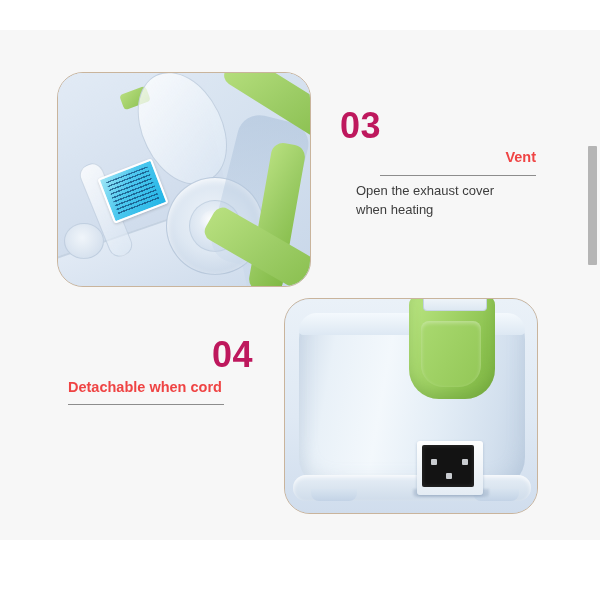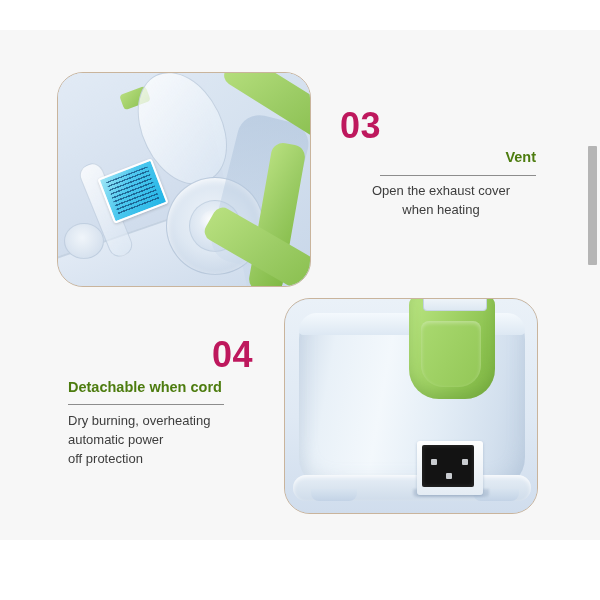--- a/index.html
+++ b/index.html
@@ -340,42 +340,42 @@
   .step-num {
     position: absolute;
     color: #be185d;
     font-size: 36px;
     font-weight: bold;
     letter-spacing: 0.5px;
     line-height: 1;
   }
   .step-title {
     position: absolute;
-    color: #4d7c0f;
+    color: #ef4444;
     font-size: 14.5px;
     font-weight: bold;
     line-height: 1.2;
   }
   .step-rule {
     position: absolute;
     height: 1px;
     background: #8d8d8d;
   }
   .step-desc {
     position: absolute;
     color: #3d3d3d;
     font-size: 13px;
     line-height: 1.45;
   }
 
   
   #num-03   { left: 340px; top: 108px; }
   #title-03 { left: 360px; top: 149px; width: 176px; text-align: right; }
   #rule-03  { left: 380px; top: 175px; width: 156px; }
-  #desc-03  { left: 346px; top: 182px; width: 190px; text-align: center; }
+  #desc-03  { left: 356px; top: 182px; width: 190px; text-align: left; }
 
   
   #num-04   { left: 212px; top: 337px; text-align: right; }
   #title-04 { left: 68px;  top: 379px; width: 220px; }
   #rule-04  { left: 68px;  top: 404px; width: 156px; }
   #desc-04  { left: 68px;  top: 412px; width: 200px; }
 
   
   .scrollbar-track {
     position: absolute;
@@ -428,25 +428,20 @@
   <div class="step-title" id="title-03">Vent</div>
   <div class="step-rule" id="rule-03"></div>
   <div class="step-desc" id="desc-03">
     <div>Open the exhaust cover</div>
     <div>when heating</div>
   </div>
 
   <div class="step-num" id="num-04">04</div>
   <div class="step-title" id="title-04">Detachable when cord</div>
   <div class="step-rule" id="rule-04"></div>
-  <div class="step-desc" id="desc-04">
-    <div>Dry burning, overheating</div>
-    <div>automatic power</div>
-    <div>off protection</div>
-  </div>
 
   <div class="photo-card" id="card-cord">
     <div class="cord-scene">
       <div class="tub"></div>
       <div class="tub-rim"></div>
       <div class="latch"></div>
       <div class="latch-inset"></div>
       <div class="latch-grip"></div>
       <div class="tub-base"></div>
       <div class="tub-foot f1"></div>

